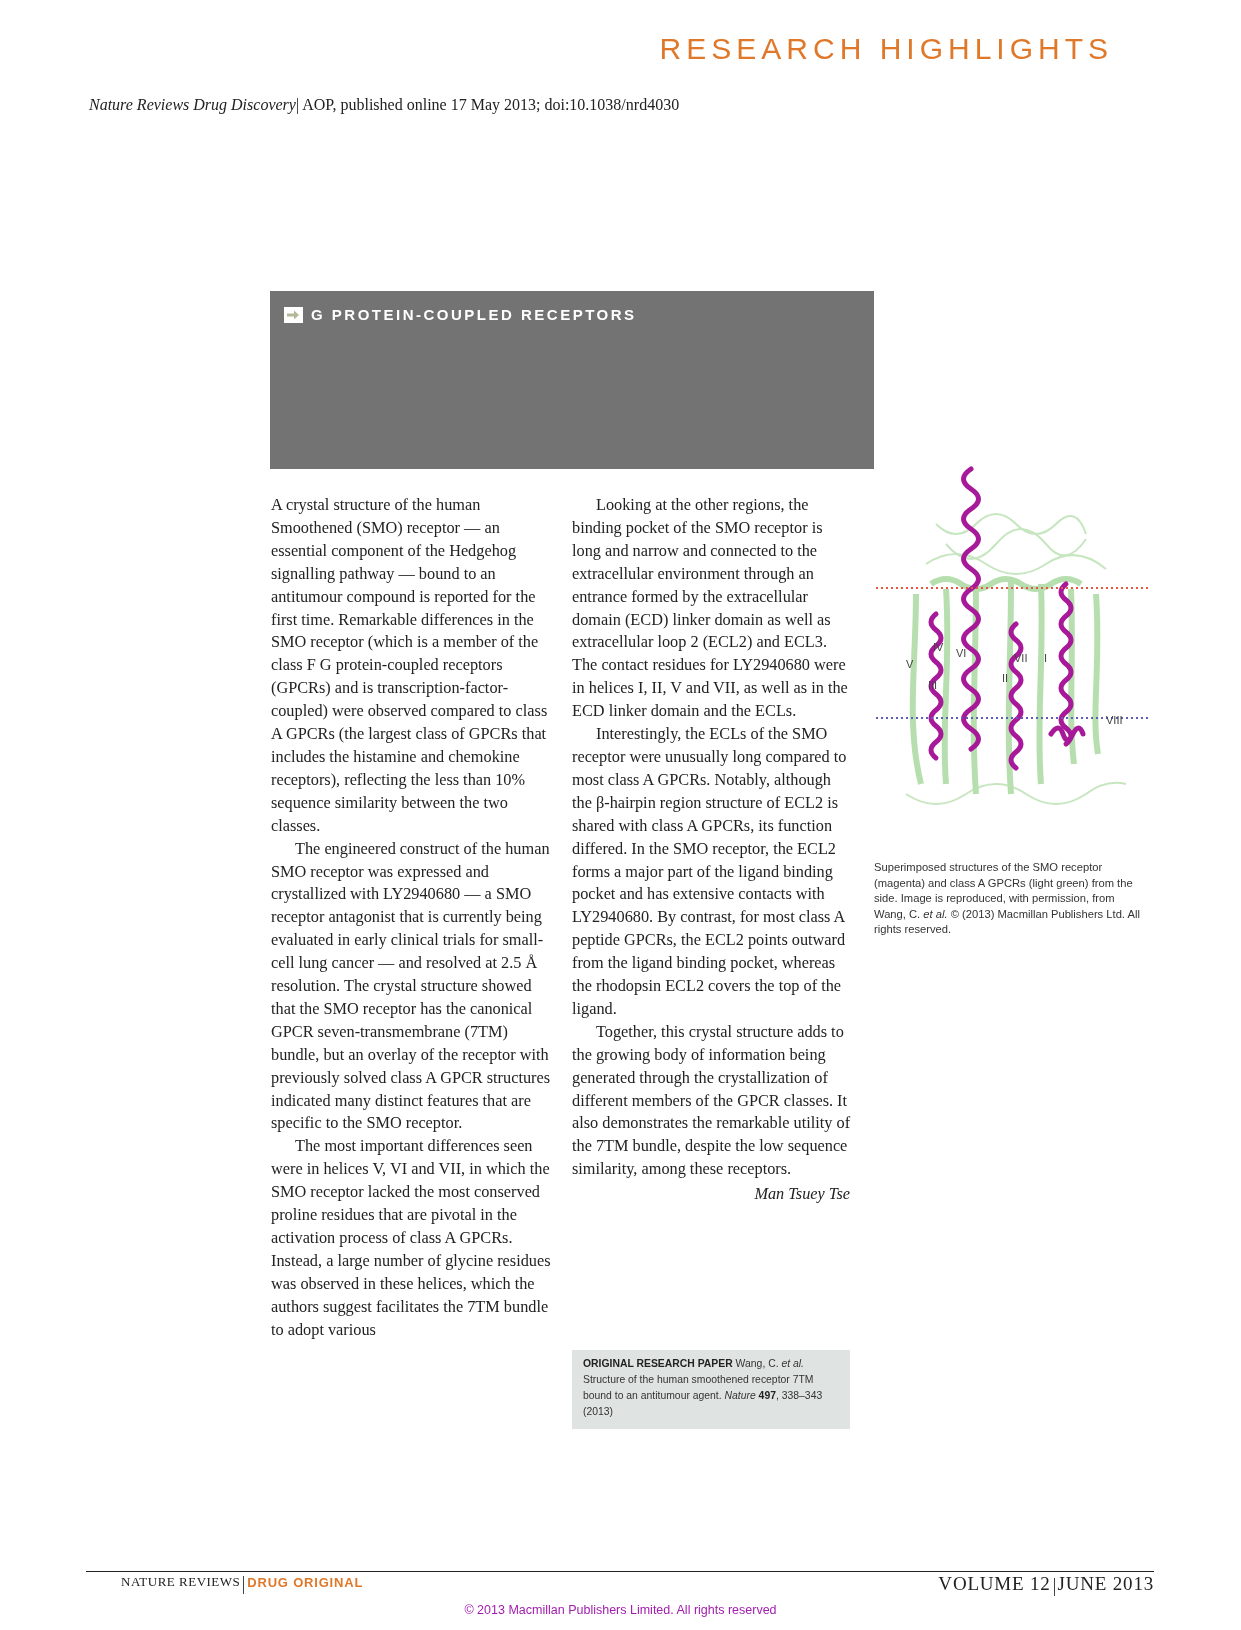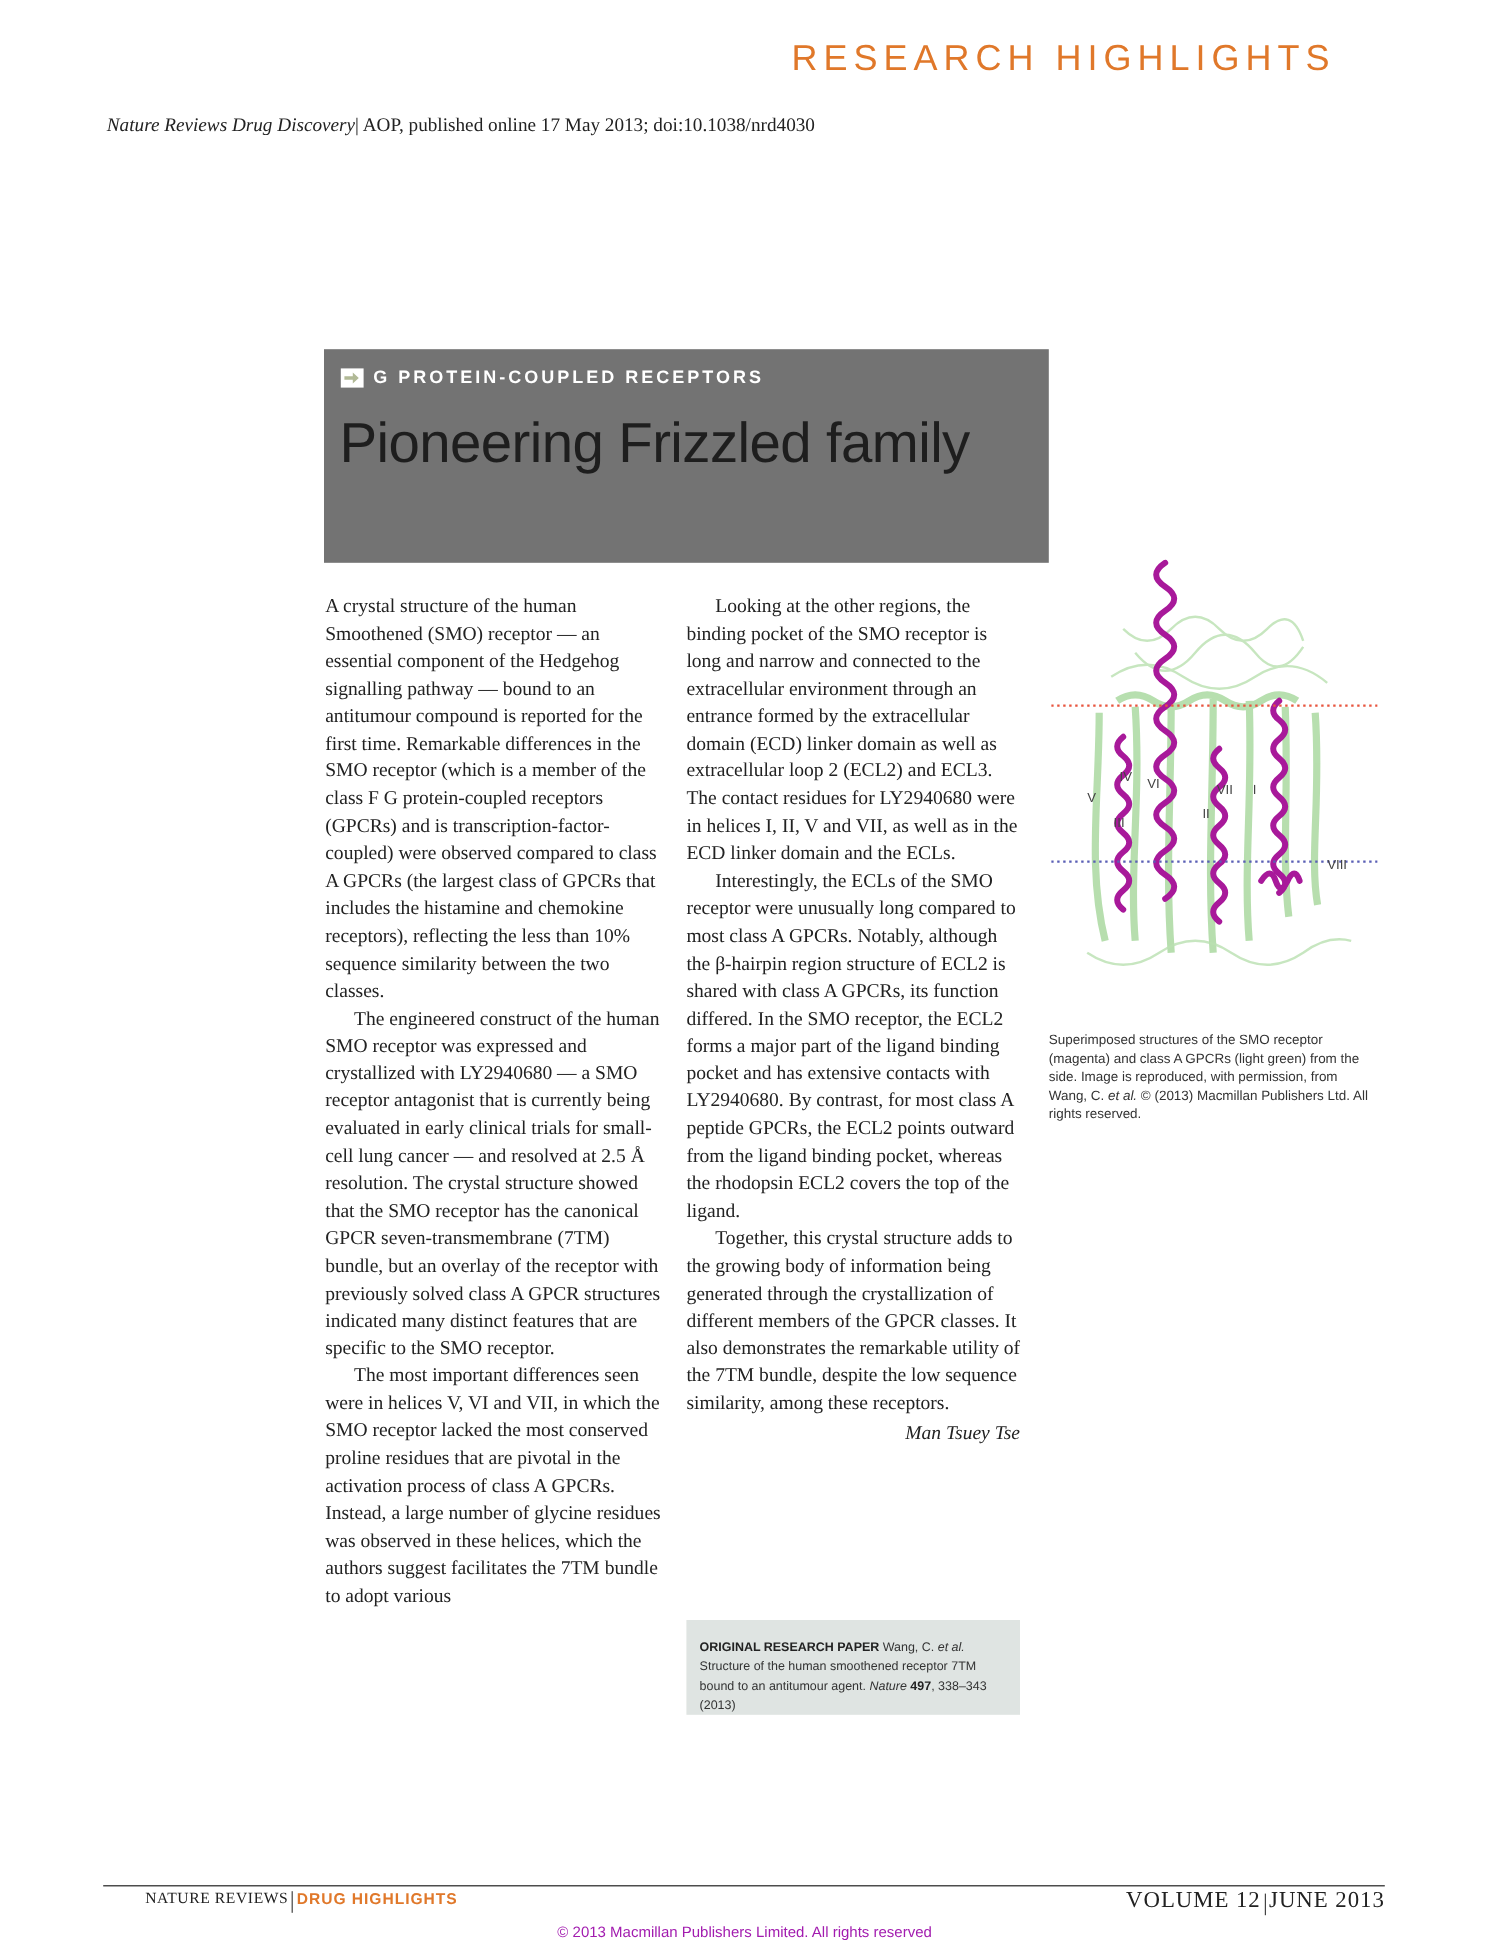--- a/index.html
+++ b/index.html
@@ -11,21 +11,21 @@
   .banner .subject { position: absolute; left: 14px; top: 15px; display: flex; align-items: center; gap: 8px; font-family: "Liberation Sans", sans-serif; font-weight: bold; font-size: 15px; letter-spacing: 2.5px; color: #ffffff; }
   .banner .arrow { width: 19px; height: 16px; background: #fff; position: relative; }
   .banner .arrow svg { position: absolute; left: 0; top: 0; }
   .banner .title { position: absolute; left: 13px; top: 50px; font-family: "Liberation Sans", sans-serif; font-size: 47px; line-height: 56px; color: #1e1e1e; letter-spacing: -0.5px; }
   .col { position: absolute; top: 494px; width: 280px; font-size: 16.3px; line-height: 22.9px; color: #222; }
   .col p { margin: 0; }
   .col p.indent { text-indent: 24px; }
   .col1 { left: 271px; }
   .col2 { left: 572px; }
   .signature { text-align: right; font-style: italic; margin-top: 2px; width: 278px; }
-  .refbox { position: absolute; left: 572px; top: 1350px; width: 278px; height: 79px; background: #dfe4e2; padding: 16px 10px 0 11px; box-sizing: border-box; font-family: "Liberation Sans", sans-serif; font-size: 10.4px; line-height: 16px; color: #333; }
+  .refbox { position: absolute; left: 572px; top: 1350px; width: 278px; height: 79px; background: #dfe4e2; padding: 6px 10px 0 11px; box-sizing: border-box; font-family: "Liberation Sans", sans-serif; font-size: 10.4px; line-height: 16px; color: #333; }
   .refbox b { color: #222; }
   .figure { position: absolute; left: 876px; top: 464px; width: 272px; height: 350px; }
   .caption { position: absolute; left: 874px; top: 860px; width: 270px; font-family: "Liberation Sans", sans-serif; font-size: 11.2px; line-height: 15.6px; color: #333; }
   .footer-rule { position: absolute; left: 86px; top: 1571px; width: 1068px; height: 1px; background: #222; }
   .footer-left { position: absolute; left: 89px; top: 1573px; font-size: 13px; letter-spacing: 0.5px; color: #222; display: flex; align-items: center; margin-left: 32px; }
   .footer-left .brand2 { font-family: "Liberation Sans", sans-serif; font-weight: bold; color: #e0782a; letter-spacing: 0.8px; font-size: 13px; }
   .vbar { display: inline-block; width: 1px; height: 18px; background: #444; margin: 0 3px; position: relative; top: 3px; }
   .footer-right { position: absolute; right: 87px; top: 1573px; font-size: 19px; letter-spacing: 0.8px; color: #222; display: flex; align-items: center; }
   .copyright { position: absolute; left: 0; width: 1241px; top: 1603px; text-align: center; font-family: "Liberation Sans", sans-serif; font-size: 12.5px; color: #a21caf; }
 </style>
@@ -41,21 +41,20 @@
 <div class="banner">
   <div class="subject">
     <span class="arrow">
       <svg width="19" height="16" viewBox="0 0 19 16">
           <path d="M3 6.5 H10 V3.5 L15 8 L10 12.5 V9.5 H3 Z" fill="#b1b996"></path>
         </svg>
     </span>
     <span>G PROTEIN-COUPLED RECEPTORS</span>
   </div>
   <div class="title">
-    <div>Pioneering Frizzled family</div>
   </div>
 </div>
 
 <div class="col col1">
   <p>A crystal structure of the human Smoothened (SMO) receptor — an essential component of the Hedgehog signalling pathway — bound to an antitumour compound is reported for the first time. Remarkable differ­ences in the SMO receptor (which is a member of the class F G protein-coupled receptors (GPCRs) and is transcription-factor-coupled) were observed compared to class A GPCRs (the largest class of GPCRs that includes the histamine and chemokine receptors), reflecting the less than 10% sequence similarity between the two classes.</p>
   <p class="indent">The engineered construct of the human SMO receptor was expressed and crystallized with LY2940680 — a SMO receptor antagonist that is currently being evaluated in early clinical trials for small-cell lung cancer — and resolved at 2.5 Å reso­lution. The crystal structure showed that the SMO receptor has the canon­ical GPCR seven-transmembrane (7TM) bundle, but an overlay of the receptor with previously solved class A GPCR structures indicated many distinct features that are specific to the SMO receptor.</p>
   <p class="indent">The most important differences seen were in helices V, VI and VII, in which the SMO receptor lacked the most conserved proline residues that are pivotal in the activation process of class A GPCRs. Instead, a large number of glycine residues was observed in these helices, which the authors suggest facilitates the 7TM bundle to adopt various</p>
 </div>
 
 <div class="col col2">
@@ -110,20 +109,20 @@
 </div>
 
 <div class="caption">
   <span>Superimposed structures of the SMO receptor (magenta) and class A GPCRs (light green) from the side. Image is reproduced, with permission, from Wang, C. </span><i>et al.</i><span> © (2013) Macmillan Publishers Ltd. All rights reserved.</span>
 </div>
 
 <div class="footer-rule"></div>
 <div class="footer-left">
   <span>NATURE REVIEWS</span>
     <span class="vbar"></span>
-    <span class="brand2">DRUG HIGHLIGHTS</span>
+    <span class="brand2">DRUG ORIGINAL</span>
 </div>
 <div class="footer-right">
   <span>VOLUME 12</span>
     <span class="vbar"></span>
     <span>JUNE 2013</span>
 </div>
 <div class="copyright">© 2013 Macmillan Publishers Limited. All rights reserved</div>
 
 </body></html>

